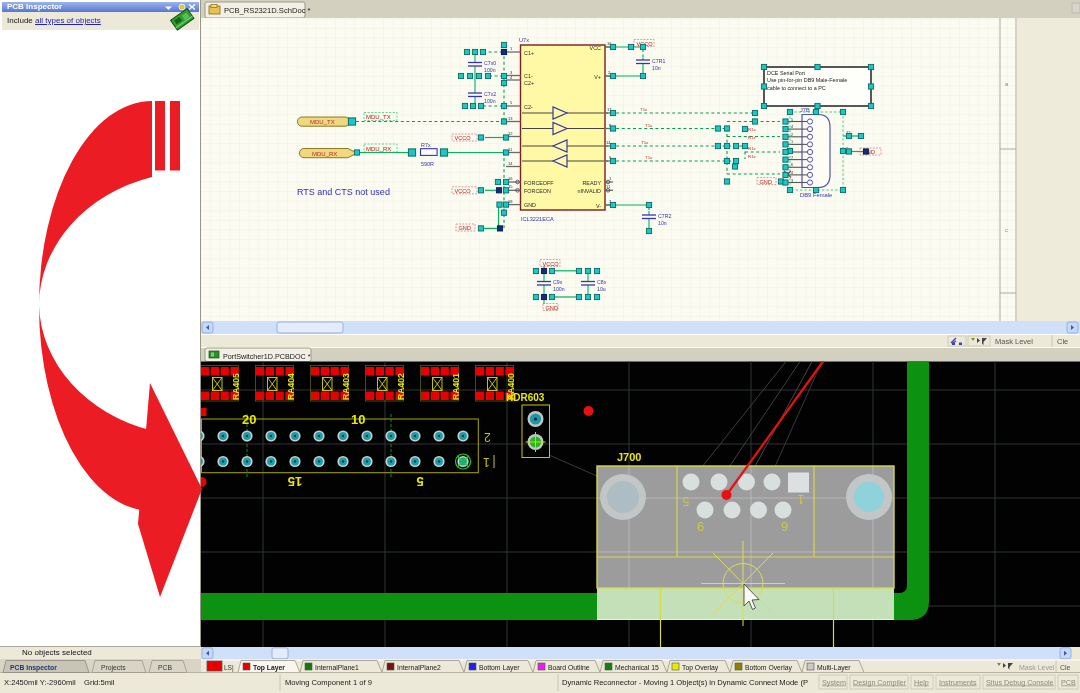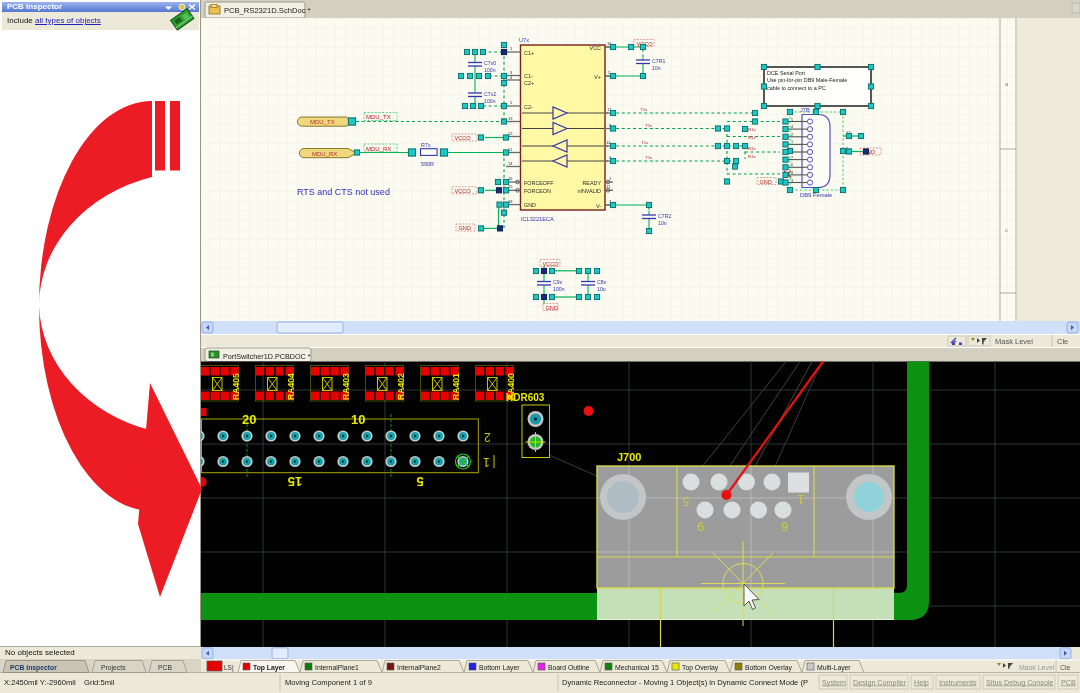--- a/index.html
+++ b/index.html
@@ -683,21 +683,21 @@
 </svg>
 <svg class="abs" style="left:0;top:80px;z-index:30;" width="205" height="560" viewBox="0 80 205 560">
 <g fill="#EC1C24">
 <path d="M152 101 A113 205 0 0 0 39 306 A157 134 0 0 1 152 177 Z"></path>
 <path d="M39 306 A113 205 0 0 0 152 511 L160 524 L150 430 A157 134 0 0 1 39 306 Z"></path>
 <path d="M150 383 L202 489 L160 597 L138 524 Z"></path>
 <rect x="155" y="101" width="10" height="69.5"></rect>
 <rect x="170" y="101" width="10" height="69.5"></rect>
 </g>
 </svg>
-<div class="abs" id="noobj"><span style="margin-left:5px;">No objects selected</span></div>
+<div class="abs" id="noobj"><span style="margin-left:22px;">No objects selected</span></div>
 <div class="abs" id="ptabs"></div>
 <div class="abs" id="statusbar"></div>
 <svg class="abs" style="left:0;top:659px;z-index:25;" width="1080" height="34" viewBox="0 659 1080 34">
 <g font-family="Liberation Sans,sans-serif">
 <path d="M3 672.5 L6 660.5 L85 660.5 L89 672.5 Z" fill="#C8C4B6" stroke="#8a867a" stroke-width="0.8"></path>
 <text x="10" y="669.8" font-size="6.8" fill="#223a6a" font-weight="bold">PCB Inspector</text>
 <path d="M92 672.5 L95 660.5 L142 660.5 L146 672.5 Z" fill="#D8D4C6" stroke="#9a9686" stroke-width="0.8"></path>
 <text x="101" y="669.8" font-size="6.8" fill="#333">Projects</text>
 <path d="M149 672.5 L152 660.5 L183 660.5 L187 672.5 Z" fill="#D8D4C6" stroke="#9a9686" stroke-width="0.8"></path>
 <text x="158" y="669.8" font-size="6.8" fill="#333">PCB</text>

